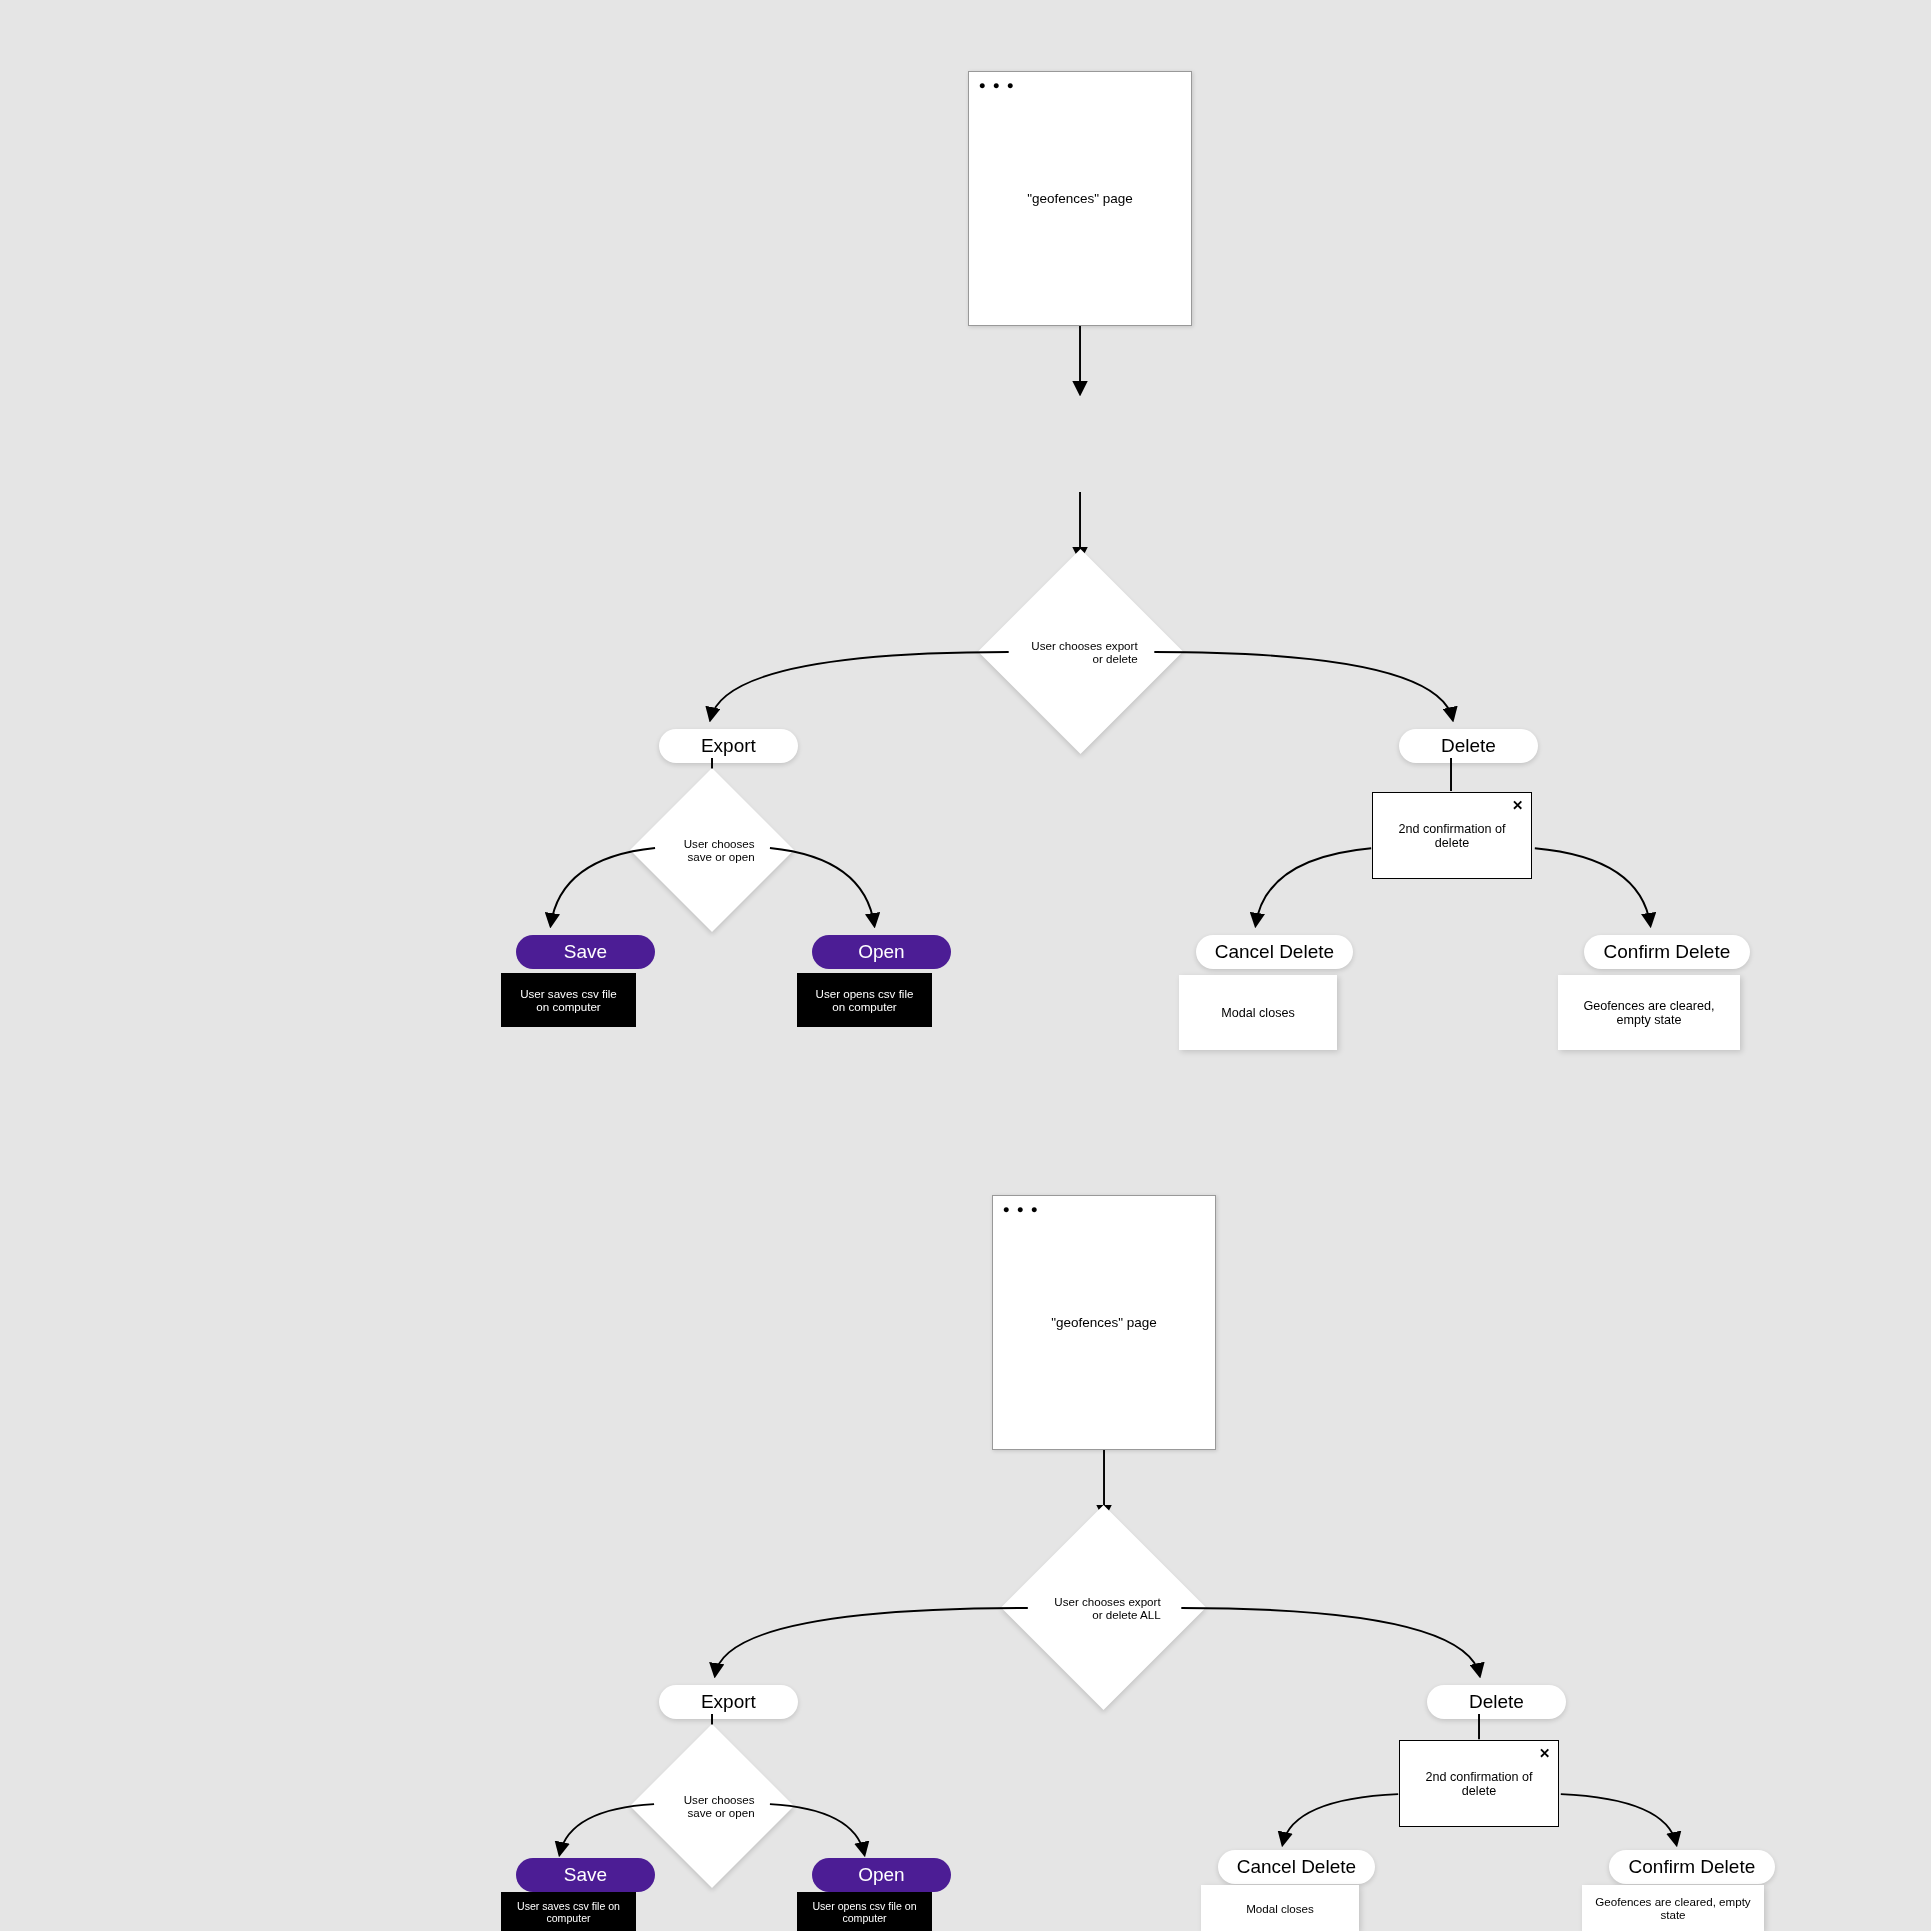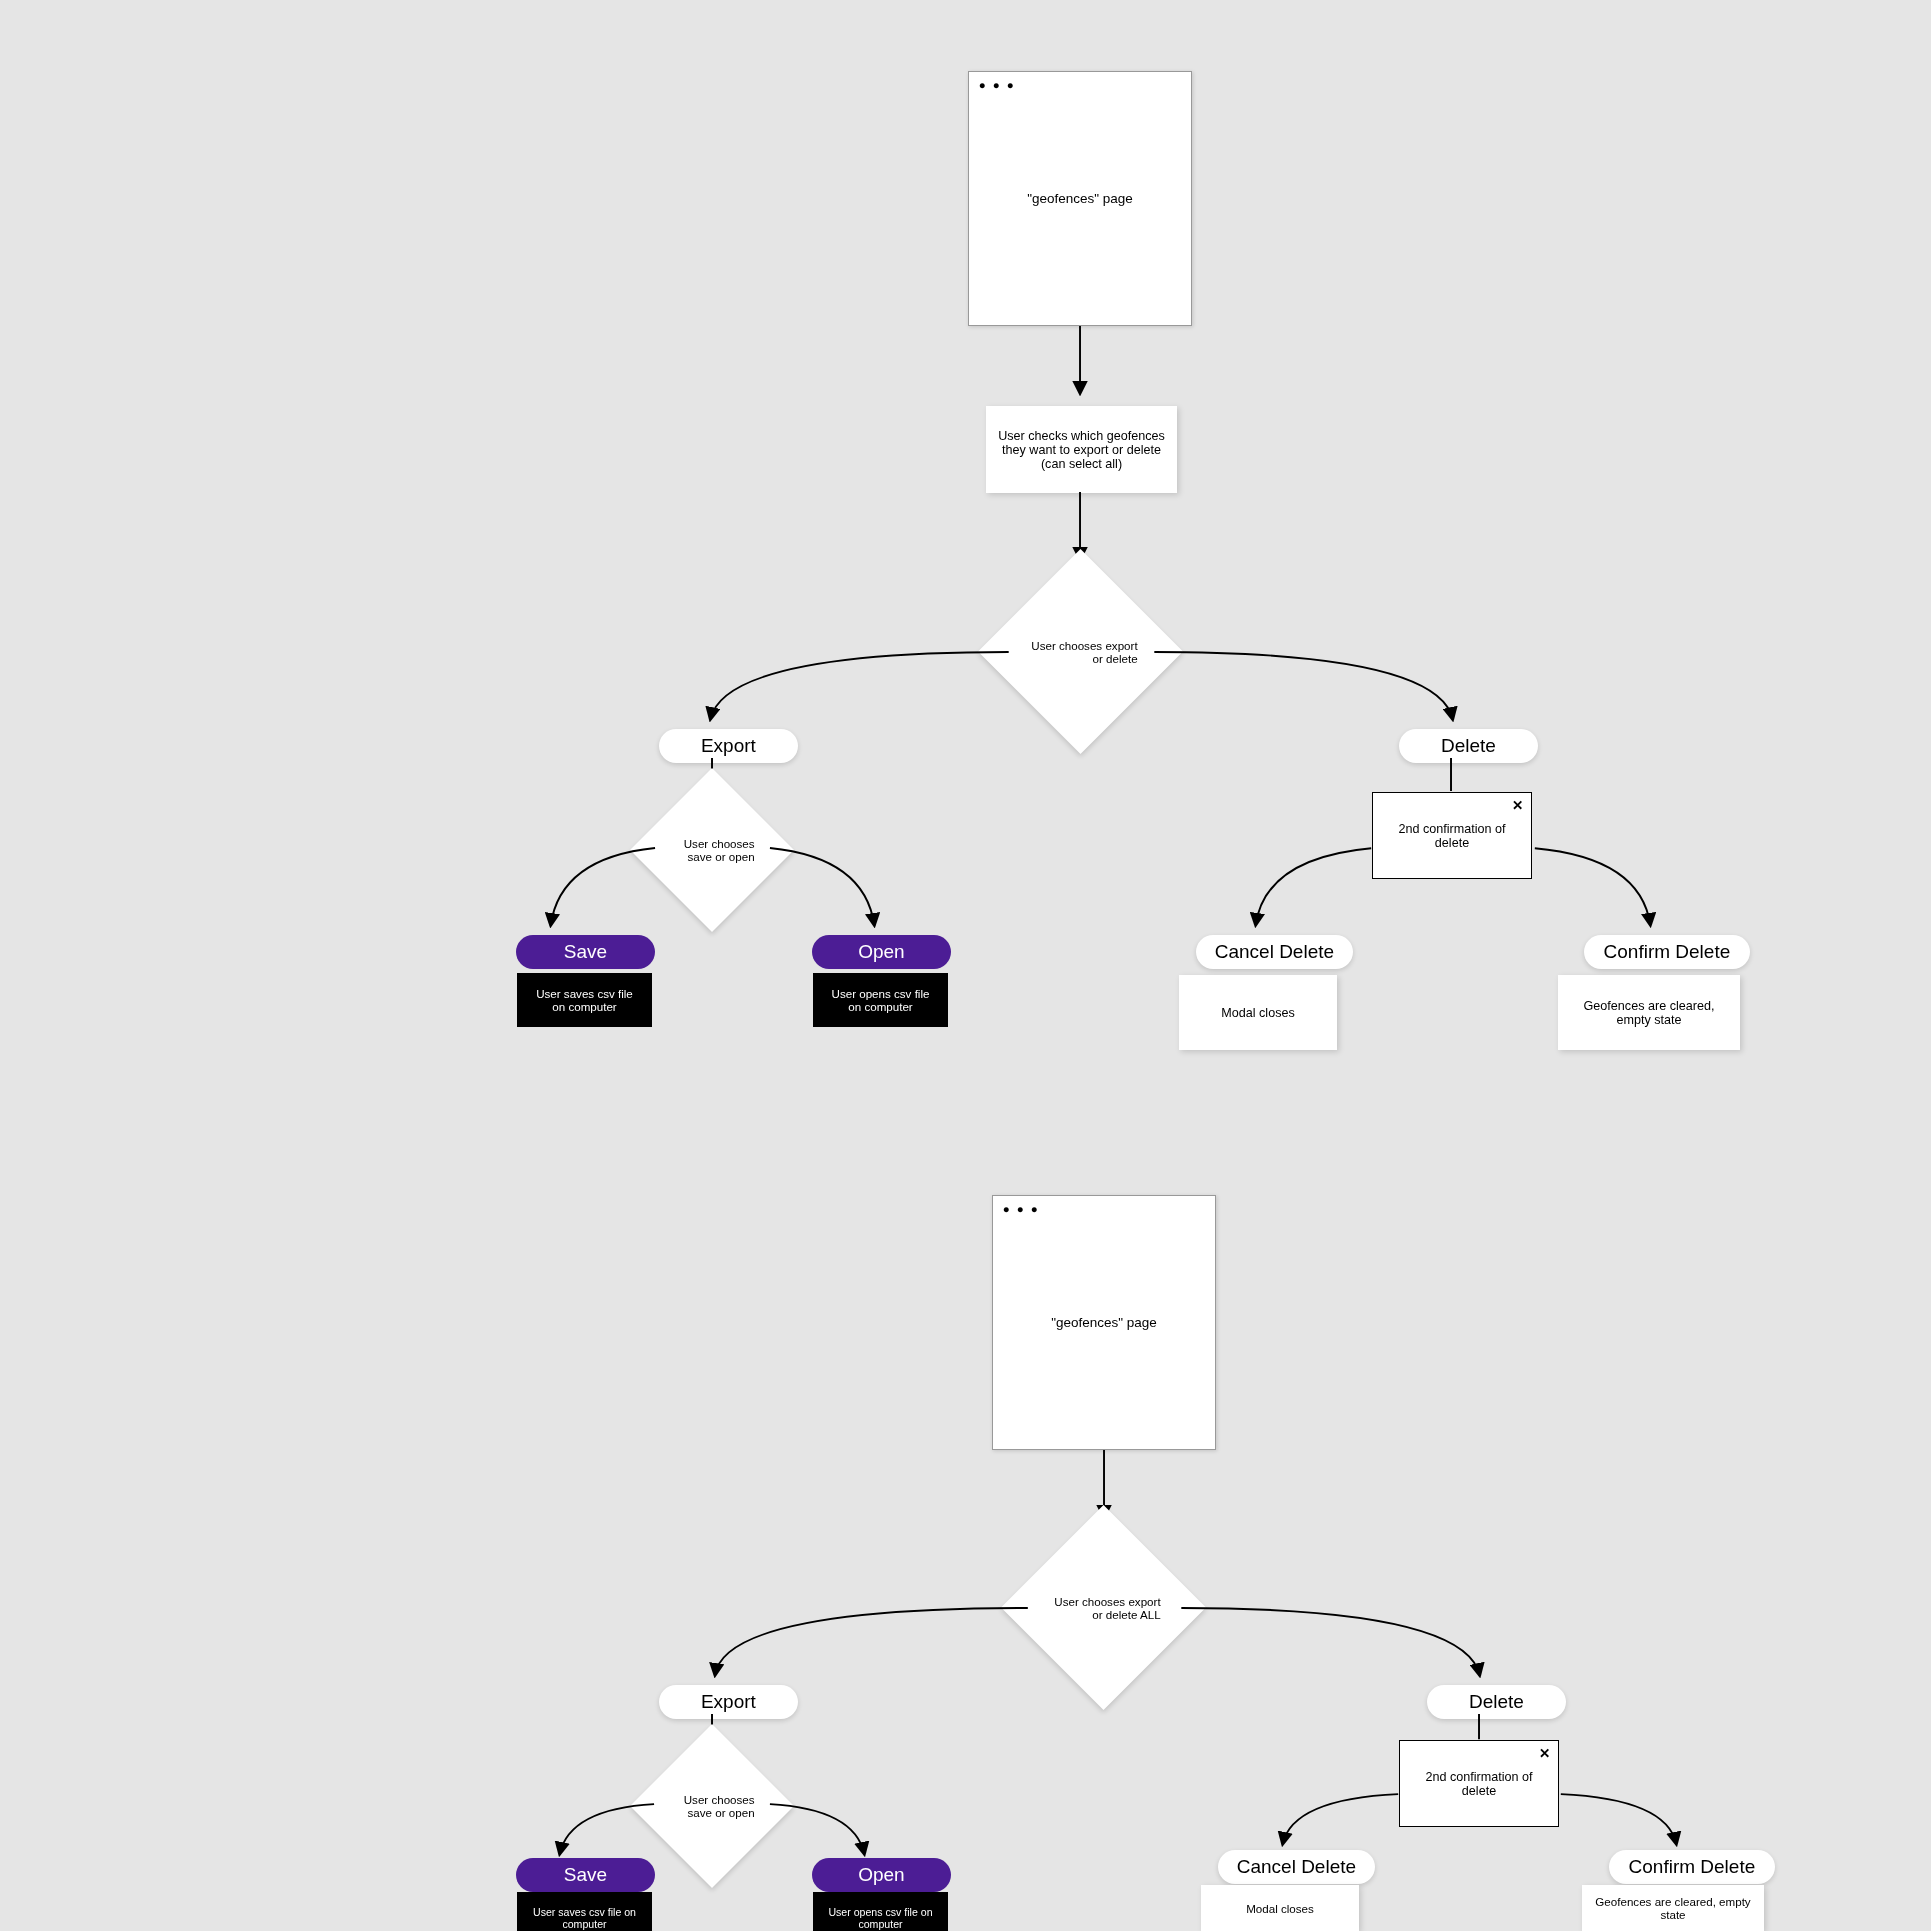--- a/index.html
+++ b/index.html
@@ -83,24 +83,24 @@
     color: #fff;
     box-shadow: none;
   }
   .blackbox {
     position: absolute;
     background: #000;
     color: #fff;
     font-size: 11.6px;
     text-align: center;
     display: flex;
+    align-items: center;
     justify-content: center;
     padding: 14px;
     box-sizing: border-box;
-    margin-left: 16px;
   }
   .diamond {
     position: absolute;
     width: 145px;
     height: 145px;
     display:flex;
     align-items:center;
     justify-content:center;
   }
   .diamond::before {
@@ -147,23 +147,20 @@
 <div class="win" style="left:968px; top:71px; width:224px; height:255px;">
   <div class="win-dots">● ● ●</div>
   <span>"geofences" page</span>
 </div>
 
 <svg class="wire" style="left:1080px; top:326px;" width="1" height="77" viewBox="0 0 1 80">
   <line x1="0" y1="0" x2="0" y2="70" stroke="#000" stroke-width="2" marker-end="url(#ah)"></line>
 </svg>
 
 
-<div class="card" style="left:986px; top:406px; width:191px; height:87px;">
-  <span>User checks which geofences they want to export or delete (can select all)</span>
-</div>
 
 <svg class="wire" style="left:1080px; top:492px;" width="1" height="77" viewBox="0 0 1 80">
   <line x1="0" y1="0" x2="0" y2="70" stroke="#000" stroke-width="2" marker-end="url(#ah)"></line>
 </svg>
 
 
 <div class="diamond" style="left:1008px; top:579px;">
   <span>User chooses export or delete</span>
 </div>
 

